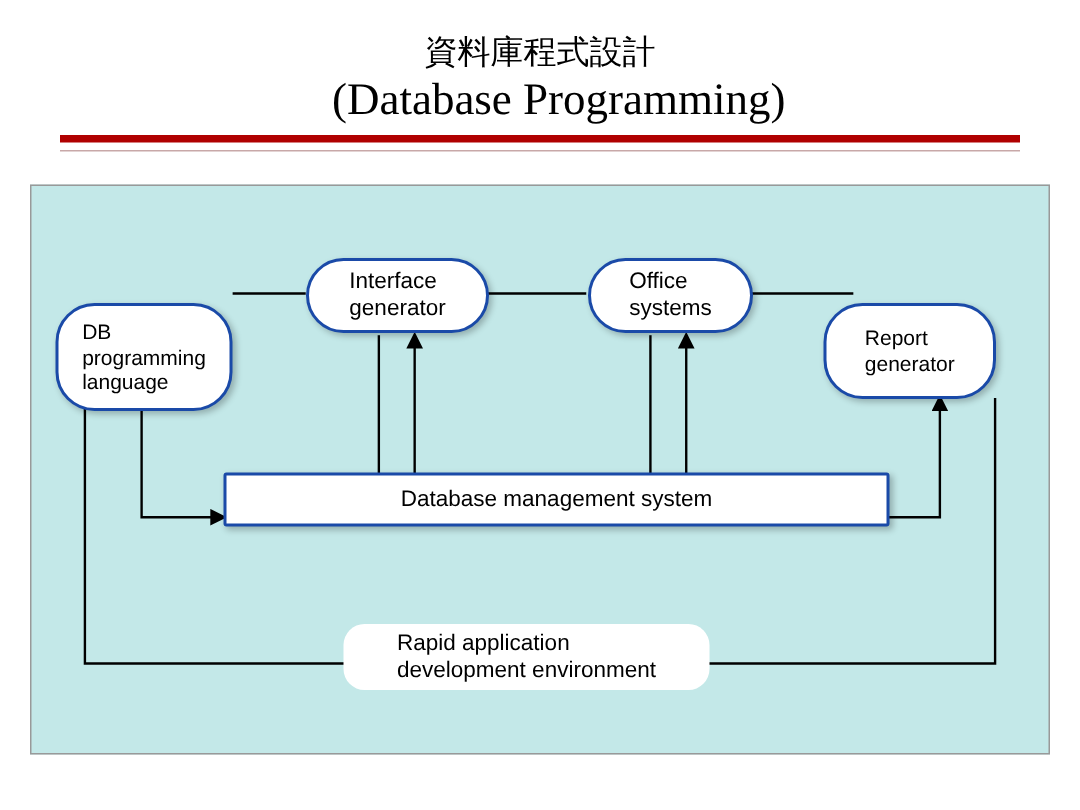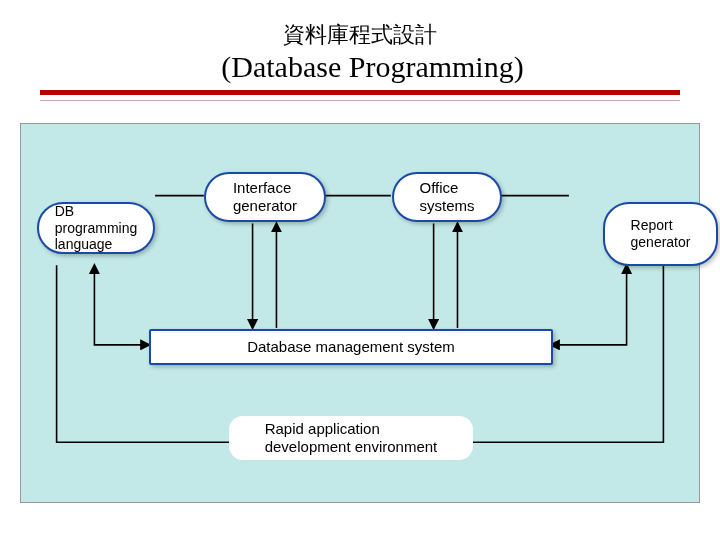--- a/index.html
+++ b/index.html
@@ -96,25 +96,25 @@
       <line x1="305" y1="72" x2="371" y2="72"></line>
       <line x1="481" y1="72" x2="550" y2="72"></line>
 
       <line x1="134" y1="72" x2="134" y2="72"></line>
 
       <path d="M35 142 L35 320 L645 320 L645 142"></path>
 
     </g>
   </svg>
 
-  <div class="node pill" style="left:16px; top:78px; width:118px; height:52px; font-size:14px;">DB<br>programming<br>language</div>
+  <div class="node pill" style="left:16px; top:78px; width:118px; height:72px; font-size:14px;">DB<br>programming<br>language</div>
 
   <div class="node pill" style="left:183px; top:48px; width:122px; height:50px;">Interface<br>generator</div>
 
   <div class="node pill" style="left:371px; top:48px; width:110px; height:50px;">Office<br>systems</div>
 
-  <div class="node pill" style="left:582px; top:78px; width:115px; height:64px; font-size:14px;">Report<br>generator</div>
+  <div class="node pill" style="left:528px; top:78px; width:115px; height:64px; font-size:14px;">Report<br>generator</div>
 
-  <div class="node rect" style="left:128px; top:205px; width:404px; height:36px;">Database management system</div>
+  <div class="node rect" style="left:128px; top:191px; width:444px; height:36px;">Database management system</div>
 
   <div class="node plain" style="left:208px; top:292px; width:244px; height:44px;border-radius:14px;">Rapid application<br>development environment</div>
 
 </div>
 
 </body></html>

